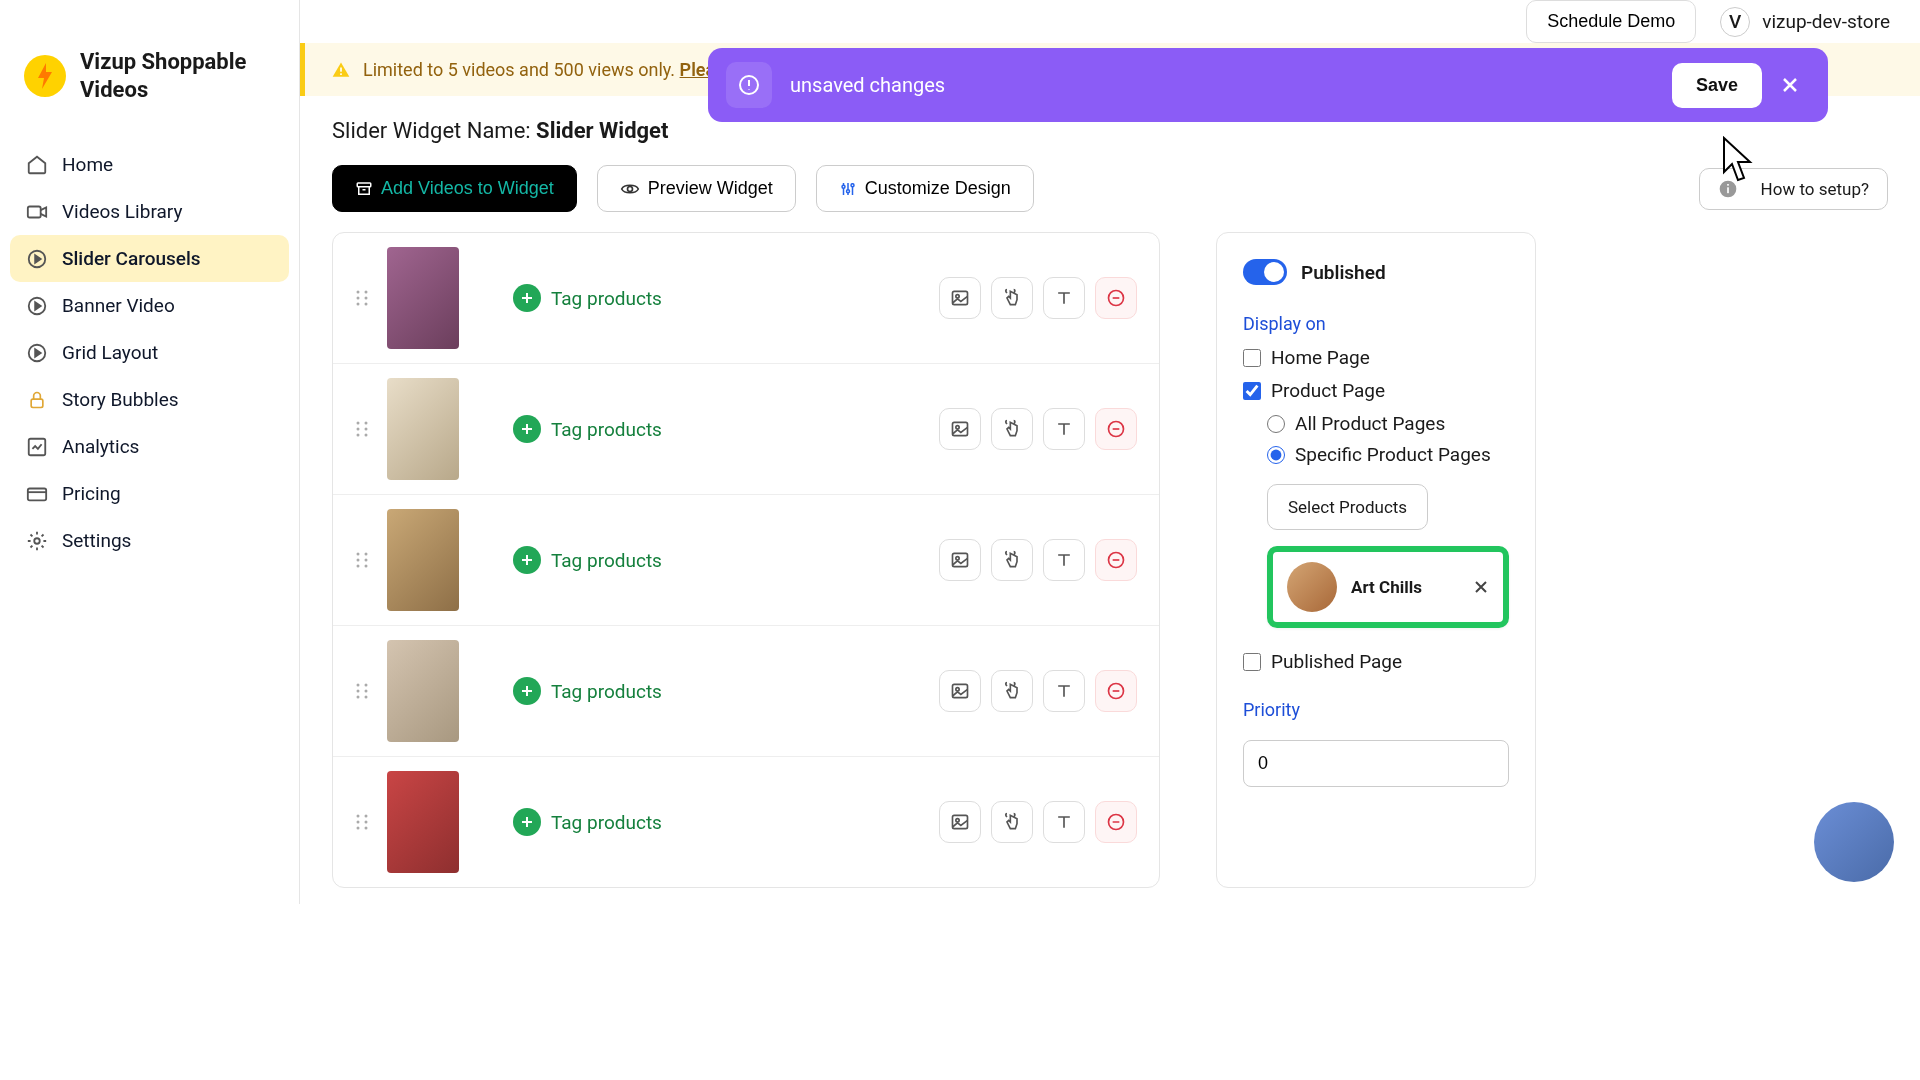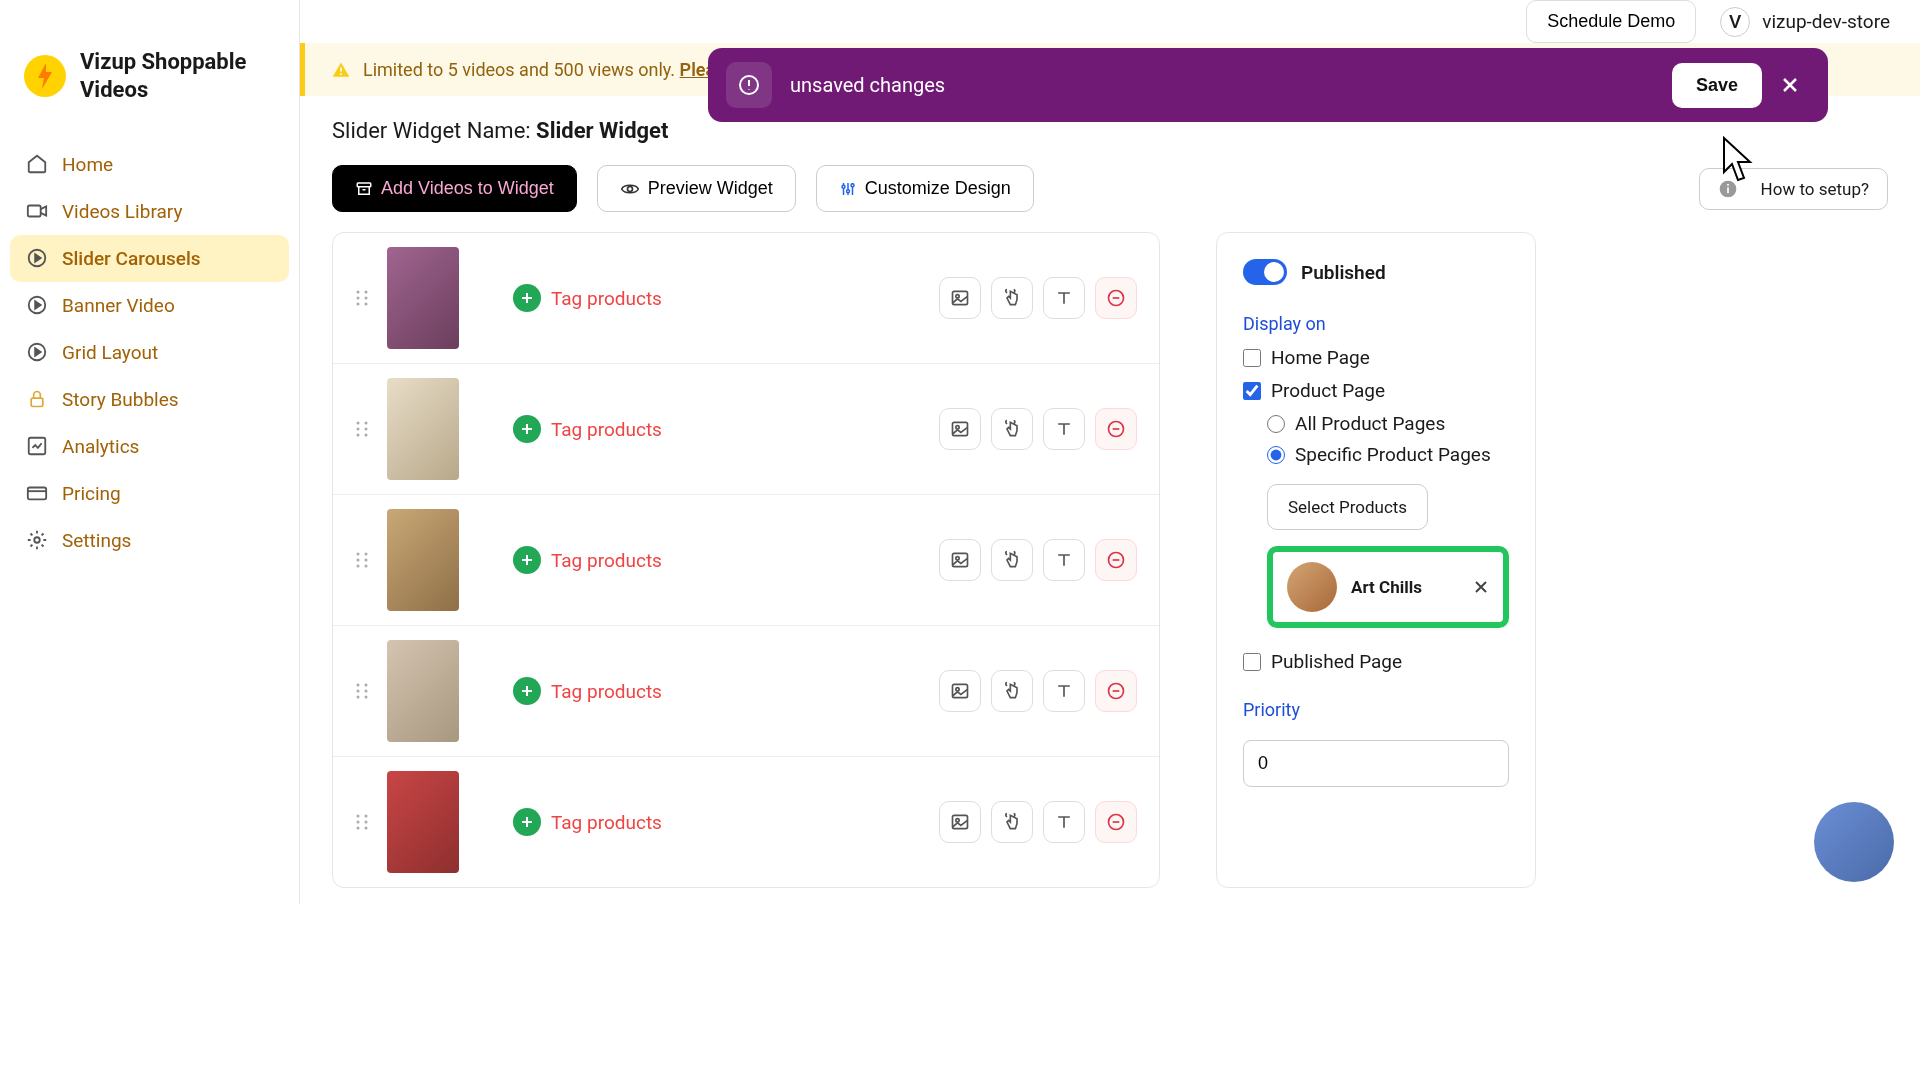--- a/index.html
+++ b/index.html
@@ -5,57 +5,57 @@
 * { margin: 0; padding: 0; box-sizing: border-box; }
 body { font-family: -apple-system, BlinkMacSystemFont, 'Segoe UI', Roboto, sans-serif; background: #fff; color: #1a1a1a; overflow: hidden; }
 .app { display: flex; height: 904px; width: 1920px; border-radius: 6px; }
 
 
 .sidebar { width: 300px; border-right: 1px solid #e5e5e5; padding: 48px 10px 10px 10px; }
 .brand { display: flex; align-items: center; gap: 14px; padding: 0 14px 26px 14px; }
 .brand-badge { width: 42px; height: 42px; border-radius: 50%; background: #ffd200; display: flex; align-items: center; justify-content: center; flex-shrink: 0; }
 .brand-title { font-weight: 700; font-size: 22px; line-height: 1.25; }
 .nav { padding-top: 12px; }
-.nav-item { display: flex; align-items: flex-start; gap: 14px; padding: 12px 16px; border-radius: 10px; font-size: 19px; cursor: pointer; color: #a16207; }
+.nav-item { display: flex; align-items: center; gap: 14px; padding: 12px 16px; border-radius: 10px; font-size: 19px; cursor: pointer; color: #0f172a; }
 .nav-item.active { background: #fff3c4; font-weight: 500; }
 .nav-ico { width: 22px; height: 22px; display: flex; align-items: center; justify-content: center; color: #555; }
 .nav-item.locked .nav-ico { color: #e0a736; }
 
 
 .main { flex: 1; display: flex; flex-direction: column; position: relative; }
 .topbar { height: 84px; display: flex; align-items: center; justify-content: flex-end; padding: 0 30px; gap: 24px; }
 .btn { padding: 10px 20px; border: 1px solid #ddd; border-radius: 10px; background: #fff; font-size: 18px; cursor: pointer; }
 .store { display: flex; align-items: center; gap: 12px; font-size: 19px; }
 .store-badge { width: 30px; height: 30px; border-radius: 50%; border: 1px solid #ccc; display: flex; align-items: center; justify-content: center; font-weight: 500; }
 
 .warning { background: #fef9e7; border-left: 5px solid #facc15; display: flex; align-items: center; gap: 12px; padding: 16px 26px; color: #92620e; font-size: 18px; }
 .warning-link { text-decoration: underline; font-weight: 600; }
 
 .page { padding: 22px 32px; display: flex; flex-direction: column; flex: 1; }
 .widget-name { font-size: 22px; margin-bottom: 22px; }
 .widget-name b { font-weight: 700; }
 .actions { display: flex; align-items: center; gap: 20px; margin-bottom: 20px; }
-.btn-primary { background: #000; color: #f9a8d4; border: 1px solid #000; display: flex; align-items: center; gap: 8px; padding: 12px 22px; font-size: 18px; border-radius: 10px; cursor: pointer; }
+.btn-primary { background: #000; color: #14b8a6; border: 1px solid #000; display: flex; align-items: center; gap: 8px; padding: 12px 22px; font-size: 18px; border-radius: 10px; cursor: pointer; }
 .btn-outline { background: #fff; border: 1px solid #ccc; display: flex; align-items: center; gap: 8px; padding: 12px 22px; font-size: 18px; border-radius: 10px; cursor: pointer; }
 .help-btn { margin-left: auto; display: flex; align-items: center; gap: 23px; border: 1px solid #ccc; border-radius: 10px; padding: 10px 18px; font-size: 17px; cursor: pointer; }
 
 .content { display: flex; gap: 56px; }
 .video-list { width: 828px; border: 1px solid #e5e5e5; border-radius: 12px; overflow: hidden; }
 .video-row { display: flex; align-items: center; padding: 14px 22px; border-bottom: 1px solid #eee; gap: 18px; }
 .video-row:last-child { border-bottom: none; }
 .drag { color: #aaa; cursor: grab; }
 .thumb { width: 72px; height: 102px; border-radius: 4px; background: linear-gradient(135deg, #b8946f, #8a6d4a); flex-shrink: 0; }
 .thumb1 { background: linear-gradient(135deg, #a06590, #6b3e5c); }
 .thumb2 { background: linear-gradient(135deg, #e8ddc8, #b8a88a); }
 .thumb3 { background: linear-gradient(135deg, #c9a876, #8e6f47); }
 .thumb4 { background: linear-gradient(135deg, #d4c4b0, #a89880); }
 .thumb5 { background: linear-gradient(135deg, #c94545, #8e2f2f); }
 .tag-wrap { flex: 1; display: flex; align-items: center; gap: 10px; padding-left: 36px; }
 .plus-btn { width: 28px; height: 28px; border-radius: 50%; background: #22a757; color: #fff; display: flex; align-items: center; justify-content: center; cursor: pointer; }
-.tag-label { font-size: 19px; color: #ef4444; }
+.tag-label { font-size: 19px; color: #15803d; }
 .row-actions { display: flex; gap: 10px; }
 .sq-btn { width: 42px; height: 42px; border: 1px solid #ddd; border-radius: 10px; display: flex; align-items: center; justify-content: center; cursor: pointer; color: #555; background: #fff; }
 .sq-btn.remove { color: #dc3545; background: #fef5f5; border-color: #fadada; }
 
 
 .settings { width: 320px; border: 1px solid #e5e5e5; border-radius: 12px; padding: 26px; }
 .toggle-row { display: flex; align-items: center; gap: 14px; margin-bottom: 28px; }
 .toggle { width: 44px; height: 26px; background: #2563eb; border-radius: 999px; position: relative; cursor: pointer; }
 .toggle::after { content: ''; position: absolute; width: 20px; height: 20px; background: #fff; border-radius: 50%; top: 3px; right: 3px; }
 .toggle-label { font-weight: 600; font-size: 19px; }
@@ -66,21 +66,21 @@
 .radio-row { display: flex; align-items: center; gap: 10px; font-size: 19px; margin-bottom: 8px; }
 .radio-row input[type=radio] { width: 18px; height: 18px; accent-color: #2563eb; }
 .select-btn { border: 1px solid #ccc; border-radius: 10px; padding: 12px 20px; font-size: 17px; cursor: pointer; margin-left: 24px; margin-bottom: 16px; display: inline-block; }
 .product-chip { display: flex; align-items: center; gap: 14px; border: 6px solid #22c55e; border-radius: 10px; padding: 10px 14px; margin-left: 24px; box-shadow: 0 1px 3px rgba(0,0,0,0.06); margin-bottom: 22px; }
 .product-img { width: 50px; height: 50px; border-radius: 50%; background: linear-gradient(135deg, #d4a574, #a86838); }
 .product-name { flex: 1; font-weight: 700; font-size: 17px; }
 .chip-x { cursor: pointer; color: #444; }
 .input { width: 100%; border: 1px solid #ccc; border-radius: 8px; padding: 12px 14px; font-size: 18px; margin-top: 8px; }
 
 
-.banner { position: absolute; top: 48px; left: 408px; width: 1120px; background: #701a75; border-radius: 14px; padding: 14px 18px; display: flex; align-items: center; color: #fff; }
+.banner { position: absolute; top: 48px; left: 408px; width: 1120px; background: #8b5cf6; border-radius: 14px; padding: 14px 18px; display: flex; align-items: center; color: #fff; }
 .banner-ico { width: 46px; height: 46px; border-radius: 10px; background: rgba(255,255,255,0.12); display: flex; align-items: center; justify-content: center; margin-right: 18px; }
 .banner-text { font-size: 20px; flex: 1; }
 .banner-save { background: #fff; color: #111; border: none; border-radius: 10px; padding: 12px 24px; font-size: 18px; font-weight: 600; cursor: pointer; }
 .banner-x { width: 40px; height: 40px; display: flex; align-items: center; justify-content: center; cursor: pointer; margin-left: 8px; }
 
 
 .cursor-arrow { position: absolute; top: 136px; left: 1420px; pointer-events: none; }
 
 .fab { position: absolute; bottom: 22px; right: 26px; width: 80px; height: 80px; border-radius: 50%; background: linear-gradient(135deg, #6b8ed6, #4a6ba8); cursor: pointer; }
 

